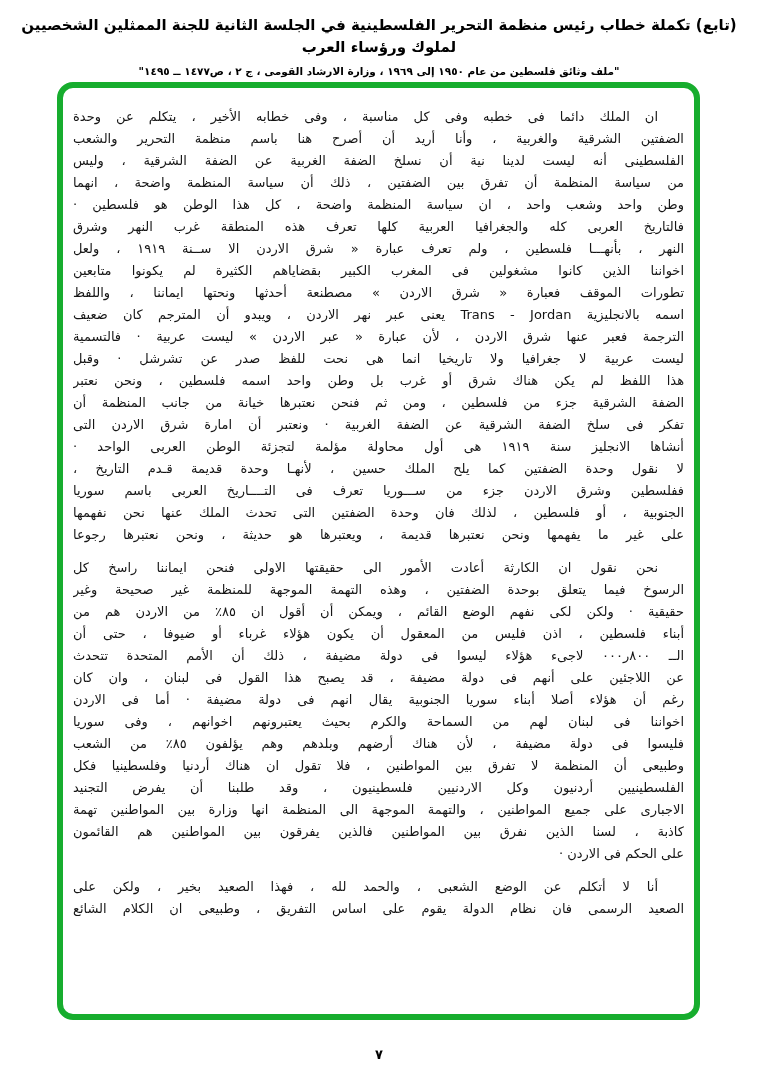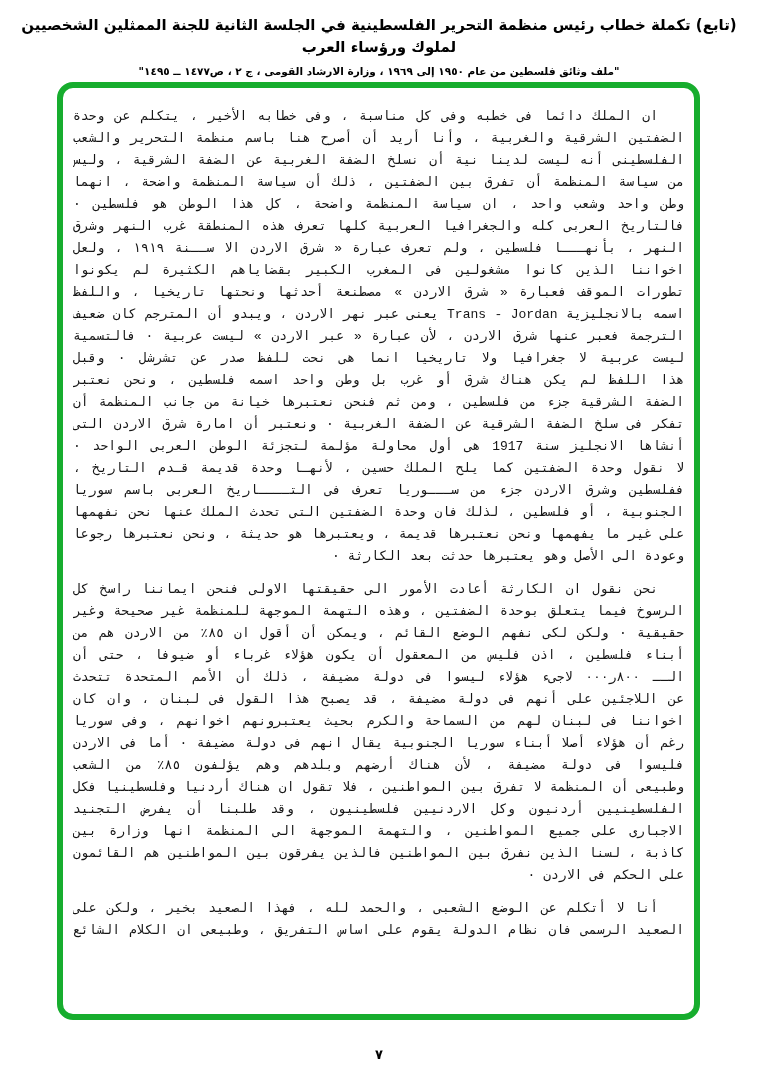--- a/index.html
+++ b/index.html
@@ -83,54 +83,53 @@
 </head>
 <body>
 
 <div class="page">
 
   <div class="header">
     <div class="title">(تابع) تكملة خطاب رئيس منظمة التحرير الفلسطينية في الجلسة الثانية للجنة الممثلين الشخصيين لملوك ورؤساء العرب</div>
     <div class="source">"ملف وثائق فلسطين من عام ١٩٥٠ إلى ١٩٦٩ ، وزارة الارشاد القومى ، ج ٢ ، ص١٤٧٧ ــ ١٤٩٥"</div>
   </div>
 
-  <div class="doc-frame" style="border-color: rgb(23, 173, 46); font-family: Liberation Mono, monospace;">
+  <div class="doc-frame" style="border-color: rgb(23, 173, 46);">
     <div class="doc-body">
         <div class="para">
           <div class="line first">ان الملك دائما فى خطبه وفى كل مناسبة ، وفى خطابه الأخير ، يتكلم عن وحدة</div>
           <div class="line">الضفتين الشرقية والغربية ، وأنا أريد أن أصرح هنا باسم منظمة التحرير والشعب</div>
           <div class="line">الفلسطينى أنه ليست لدينا نية أن نسلخ الضفة الغربية عن الضفة الشرقية ، وليس</div>
           <div class="line">من سياسة المنظمة أن تفرق بين الضفتين ، ذلك أن سياسة المنظمة واضحة ، انهما</div>
           <div class="line">وطن واحد وشعب واحد ، ان سياسة المنظمة واضحة ، كل هذا الوطن هو فلسطين ·</div>
           <div class="line">فالتاريخ العربى كله والجغرافيا العربية كلها تعرف هذه المنطقة غرب النهر وشرق</div>
           <div class="line">النهر ، بأنهـــا فلسطين ، ولم تعرف عبارة « شرق الاردن الا ســنة ١٩١٩ ، ولعل</div>
           <div class="line">اخواننا الذين كانوا مشغولين فى المغرب الكبير بقضاياهم الكثيرة لم يكونوا متابعين</div>
-          <div class="line">تطورات الموقف فعبارة « شرق الاردن » مصطنعة أحدثها ونحتها تاريخيا ، واللفظ</div>
+          <div class="line">تطورات الموقف فعبارة « شرق الاردن » مصطنعة أحدثها ونحتها ايماننا ، واللفظ</div>
           <div class="line">اسمه بالانجليزية Trans - Jordan يعنى عبر نهر الاردن ، ويبدو أن المترجم كان ضعيف</div>
           <div class="line">الترجمة فعبر عنها شرق الاردن ، لأن عبارة « عبر الاردن » ليست عربية · فالتسمية</div>
           <div class="line">ليست عربية لا جغرافيا ولا تاريخيا انما هى نحت للفظ صدر عن تشرشل · وقبل</div>
           <div class="line">هذا اللفظ لم يكن هناك شرق أو غرب بل وطن واحد اسمه فلسطين ، ونحن نعتبر</div>
           <div class="line">الضفة الشرقية جزء من فلسطين ، ومن ثم فنحن نعتبرها خيانة من جانب المنظمة أن</div>
           <div class="line">تفكر فى سلخ الضفة الشرقية عن الضفة الغربية · ونعتبر أن امارة شرق الاردن التى</div>
-          <div class="line">أنشاها الانجليز سنة 1917 هى أول محاولة مؤلمة لتجزئة الوطن العربى الواحد ·</div>
+          <div class="line">أنشاها الانجليز سنة ١٩١٩ هى أول محاولة مؤلمة لتجزئة الوطن العربى الواحد ·</div>
           <div class="line">لا نقول وحدة الضفتين كما يلح الملك حسين ، لأنهـا وحدة قديمة قـدم التاريخ ،</div>
           <div class="line">ففلسطين وشرق الاردن جزء من ســـوريا تعرف فى التــــاريخ العربى باسم سوريا</div>
           <div class="line">الجنوبية ، أو فلسطين ، لذلك فان وحدة الضفتين التى تحدث الملك عنها نحن نفهمها</div>
           <div class="line">على غير ما يفهمها ونحن نعتبرها قديمة ، ويعتبرها هو حديثة ، ونحن نعتبرها رجوعا</div>
-          <div class="line short">وعودة الى الأصل وهو يعتبرها حدثت بعد الكارثة ·</div>
         </div>
         <div class="para">
           <div class="line first">نحن نقول ان الكارثة أعادت الأمور الى حقيقتها الاولى فنحن ايماننا راسخ كل</div>
           <div class="line">الرسوخ فيما يتعلق بوحدة الضفتين ، وهذه التهمة الموجهة للمنظمة غير صحيحة وغير</div>
           <div class="line">حقيقية · ولكن لكى نفهم الوضع القائم ، ويمكن أن أقول ان ٨٥٪ من الاردن هم من</div>
           <div class="line">أبناء فلسطين ، اذن فليس من المعقول أن يكون هؤلاء غرباء أو ضيوفا ، حتى أن</div>
           <div class="line">الــ ٨٠٠ر٠٠٠ لاجىء هؤلاء ليسوا فى دولة مضيفة ، ذلك أن الأمم المتحدة تتحدث</div>
           <div class="line">عن اللاجئين على أنهم فى دولة مضيفة ، قد يصبح هذا القول فى لبنان ، وان كان</div>
+          <div class="line">رغم أن هؤلاء أصلا أبناء سوريا الجنوبية يقال انهم فى دولة مضيفة · أما فى الاردن</div>
           <div class="line">اخواننا فى لبنان لهم من السماحة والكرم بحيث يعتبرونهم اخوانهم ، وفى سوريا</div>
-          <div class="line">رغم أن هؤلاء أصلا أبناء سوريا الجنوبية يقال انهم فى دولة مضيفة · أما فى الاردن</div>
           <div class="line">فليسوا فى دولة مضيفة ، لأن هناك أرضهم وبلدهم وهم يؤلفون ٨٥٪ من الشعب</div>
           <div class="line">وطبيعى أن المنظمة لا تفرق بين المواطنين ، فلا تقول ان هناك أردنيا وفلسطينيا فكل</div>
           <div class="line">الفلسطينيين أردنيون وكل الاردنيين فلسطينيون ، وقد طلبنا أن يفرض التجنيد</div>
           <div class="line">الاجبارى على جميع المواطنين ، والتهمة الموجهة الى المنظمة انها وزارة بين المواطنين تهمة</div>
           <div class="line">كاذبة ، لسنا الذين نفرق بين المواطنين فالذين يفرقون بين المواطنين هم القائمون</div>
           <div class="line short">على الحكم فى الاردن ·</div>
         </div>
         <div class="para">
           <div class="line first">أنا لا أتكلم عن الوضع الشعبى ، والحمد لله ، فهذا الصعيد بخير ، ولكن على</div>
           <div class="line">الصعيد الرسمى فان نظام الدولة يقوم على اساس التفريق ، وطبيعى ان الكلام الشائع</div>

